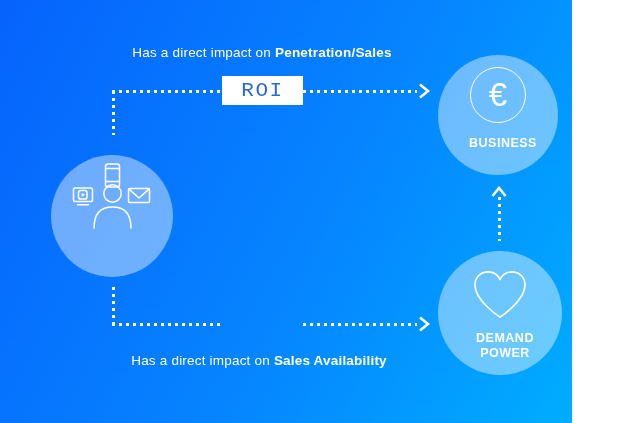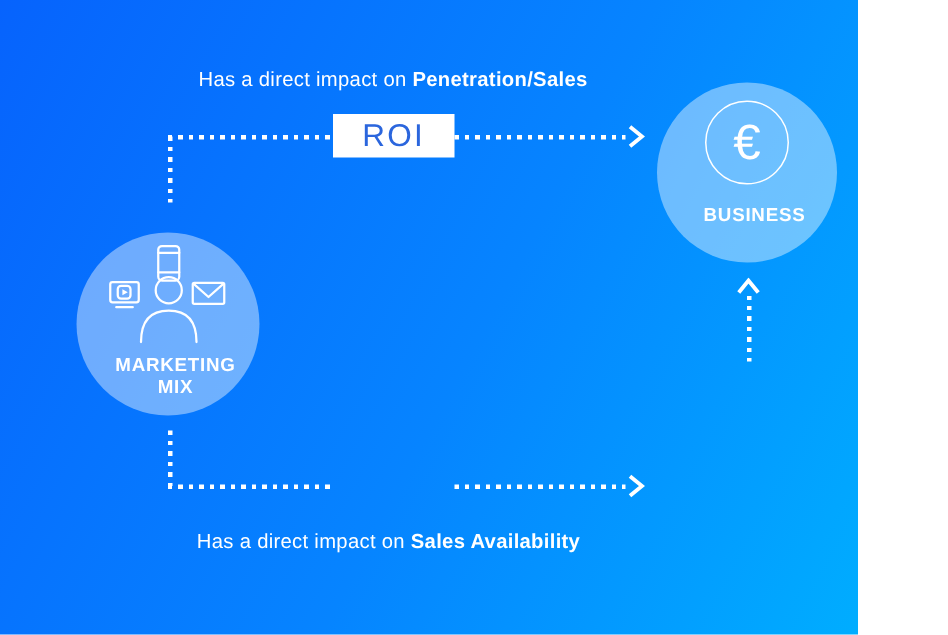--- a/index.html
+++ b/index.html
@@ -37,21 +37,21 @@
 
   .chevron { position:absolute; }
   .chev-top { left:418px; top:83px; }
   .chev-bot { left:418px; top:316px; }
   .chev-up  { left:491px; top:184px; }
 
   
   .badge {
     position:absolute; background:#ffffff; color:#2b66dd;
     display:flex; align-items:center; justify-content:center;
-    letter-spacing:1.5px; font-weight:400;
+    letter-spacing:1.5px; font-weight:400;font-family:Liberation Mono, monospace;
   }
   .badge-roi { left:222px; top:76px;  width:81px; height:29px; font-size:21px; }
   .badge-roe { left:220px; top:310px; width:83px; height:32px; font-size:22px; }
 
   
   .node {
     position:absolute; border-radius:50%;
     background:rgba(255,255,255,0.42);
     display:flex; flex-direction:column; align-items:center;
   }
@@ -131,32 +131,39 @@
       <g>
         <rect x="61.5" y="26.5" width="21" height="14" rx="1"></rect>
         <polyline points="62.3,27.4 72,36 81.7,27.4"></polyline>
       </g>
 
       <g>
         <circle cx="45.5" cy="31.5" r="8.7"></circle>
         <path d="M27,66 C27,50.5 34.5,45 45.5,45 C56.5,45 64,50.5 64,66"></path>
       </g>
     </svg>
-    <div class="node-label">
-      <div>MARKETING</div>
-      <div>MIX</div>
-    </div>
   </div>
 
   <div class="node node-business">
     <div class="euro-ring">
       <span class="euro-glyph">€</span>
     </div>
     <div class="node-label">BUSINESS</div>
   </div>
 
+  <div class="node node-demand">
+    <span class="heart-wrap">
+      <svg width="62" height="52" viewBox="0 0 62 54" fill="none" stroke="#fff" stroke-width="1.7" stroke-linejoin="round">
+        <path d="M31,50 C31,50 5,33 5,16.5 C5,8 11.5,3 18.5,3 C24.5,3 29,6.5 31,11 C33,6.5 37.5,3 43.5,3 C50.5,3 57,8 57,16.5 C57,33 31,50 31,50 Z"></path>
+      </svg>
+    </span>
+    <div class="node-label">
+      <div>DEMAND</div>
+      <div>POWER</div>
+    </div>
+  </div>
 
   <div class="caption caption-bottom">
     <span>Has a direct impact on</span>
     <b>Sales Availability</b>
   </div>
 
 </div>
 
 </body></html>

